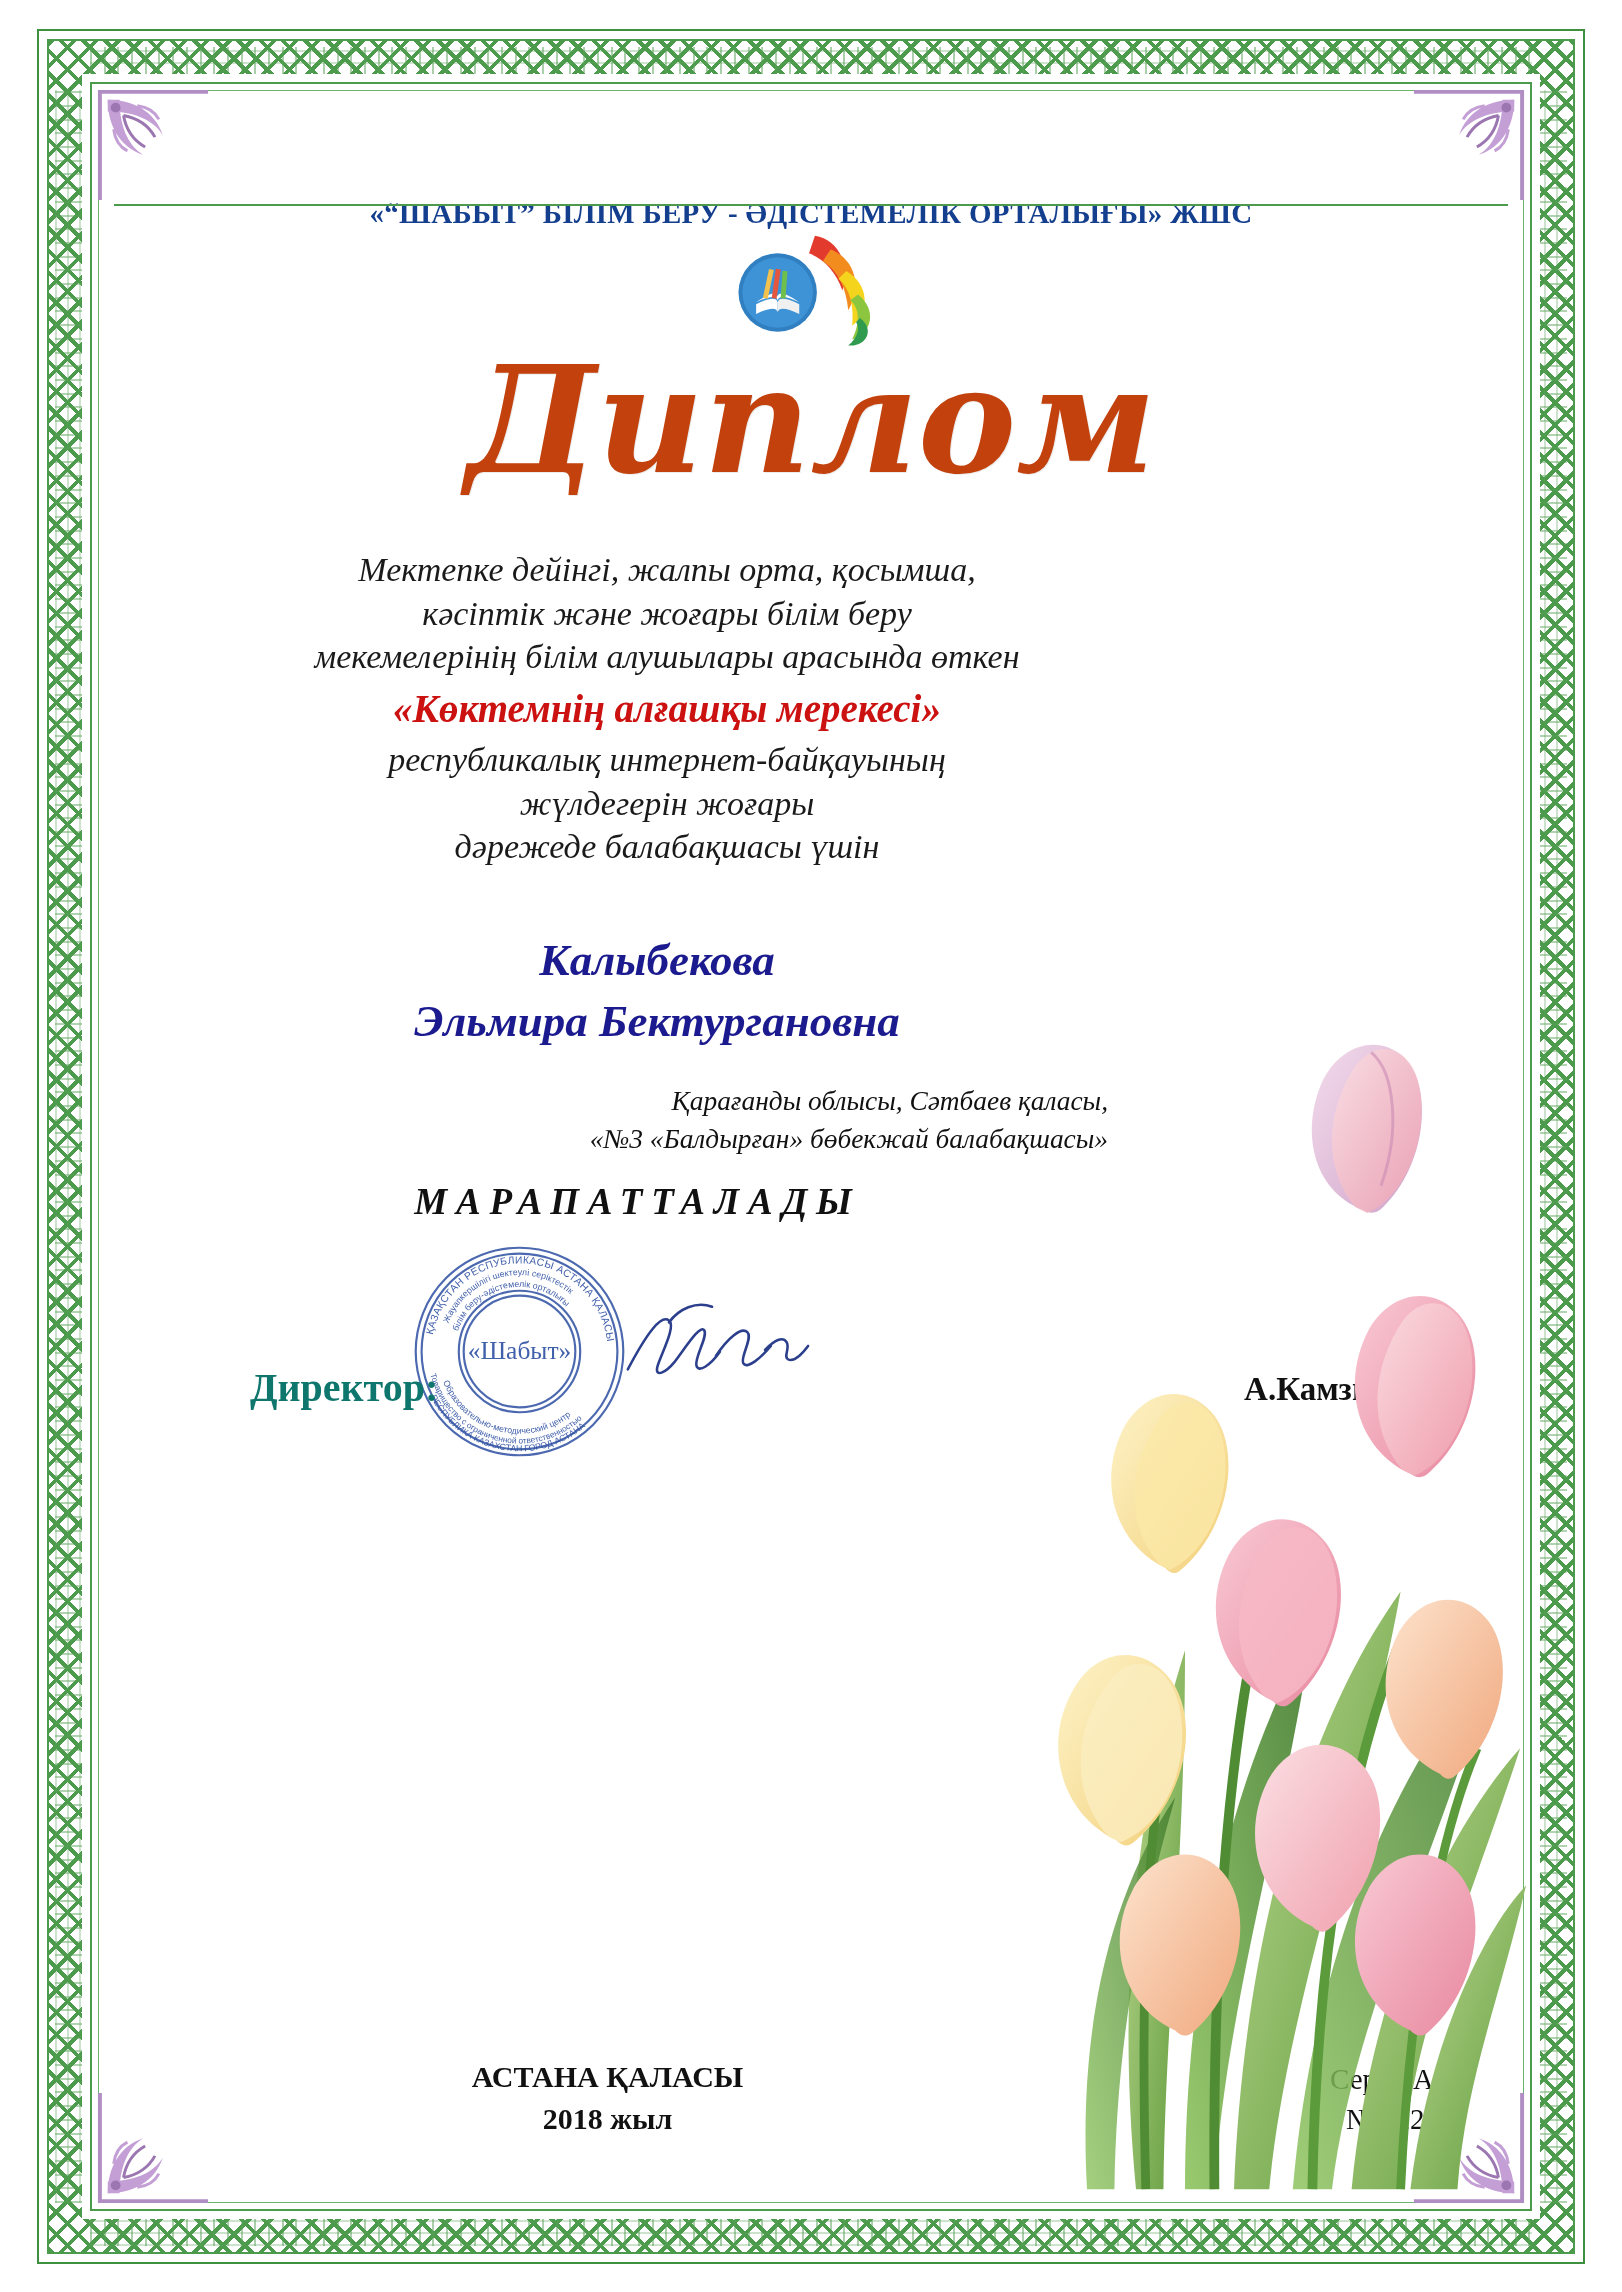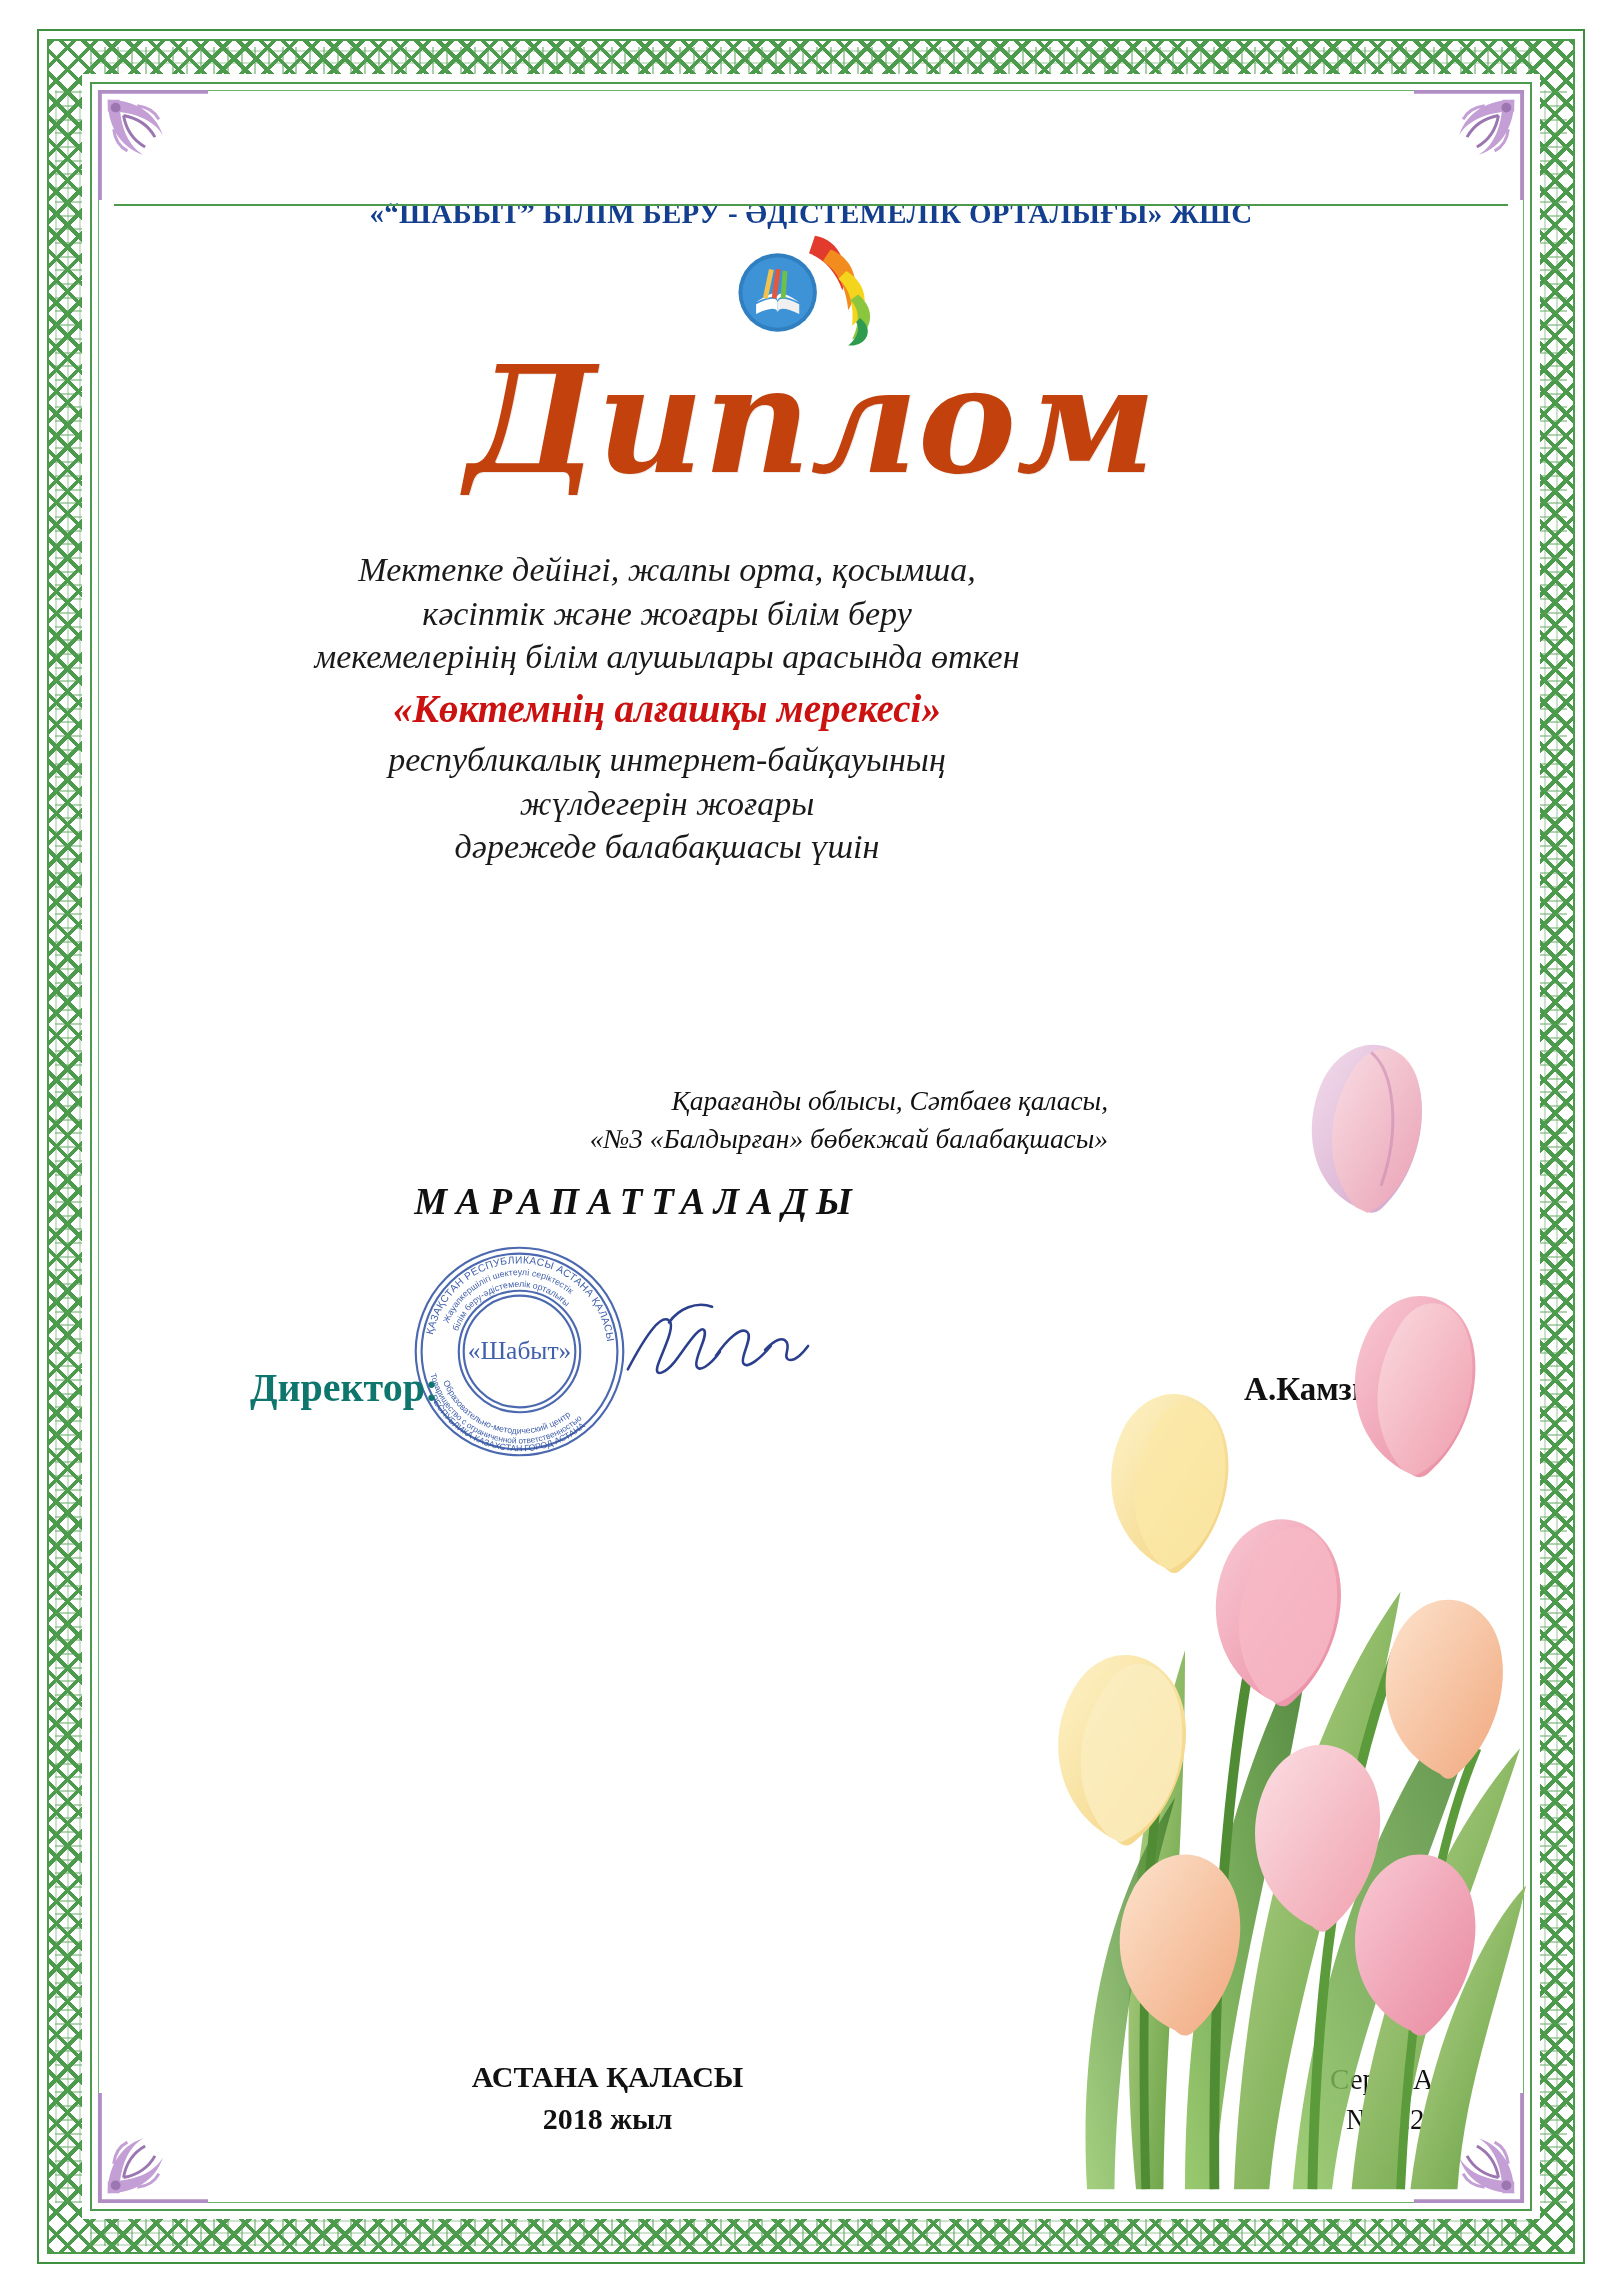--- a/index.html
+++ b/index.html
@@ -414,20 +414,24 @@
     <div class="body-text">
       <span class="line">Мектепке дейінгі, жалпы орта, қосымша,</span><br>
       <span class="line">кәсіптік және жоғары білім беру</span><br>
       <span class="line">мекемелерінің білім алушылары арасында өткен</span>
       <span class="contest-name">«Көктемнің алғашқы мерекесі»</span>
       <span class="line">республикалық интернет-байқауының</span><br>
       <span class="line">жүлдегерін  жоғары</span><br>
       <span class="line">дәрежеде балабақшасы үшін</span>
     </div>
 
+    <div class="recipient">
+      <div>Калыбекова</div>
+      <div>Эльмира Бектургановна</div>
+    </div>
 
     <div class="recipient-place">
       <div>Қарағанды облысы,  Сәтбаев қаласы,</div>
       <div>«№3 «Балдырған» бөбекжай балабақшасы»</div>
     </div>
 
     <div class="awarded">МАРАПАТТАЛАДЫ</div>
 
     <div class="stamp">
       <svg viewBox="0 0 240 240">

